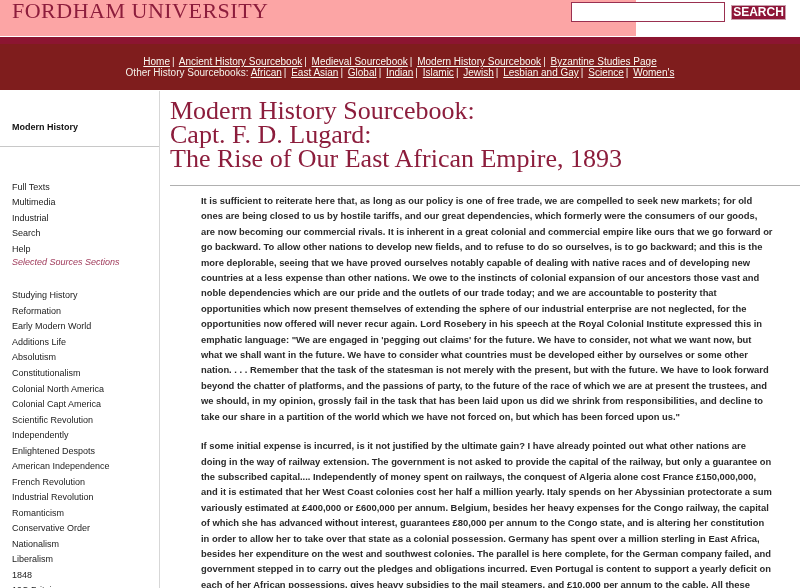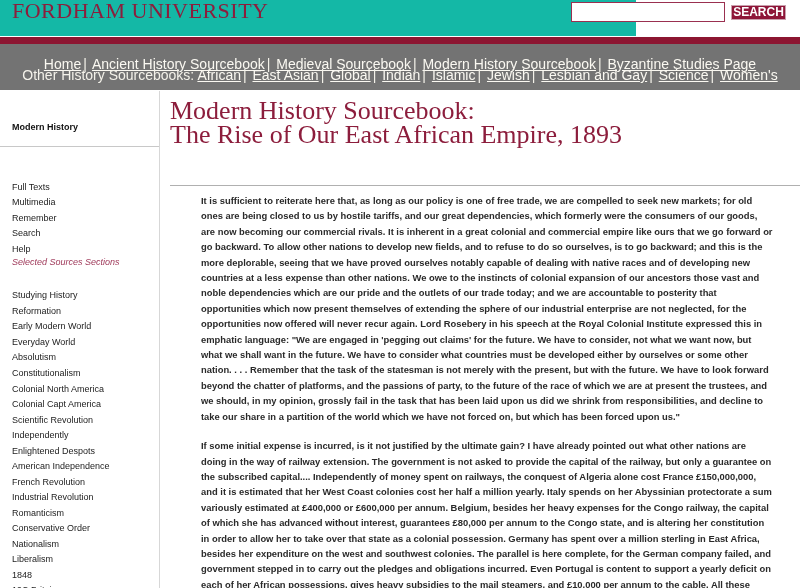--- a/index.html
+++ b/index.html
@@ -3,42 +3,42 @@
 <meta charset="utf-8">
 <style>
   html, body { margin: 0; padding: 0; }
   body {
     width: 800px; height: 588px; overflow: hidden;
     background: #ffffff;
     font-family: "Liberation Sans", sans-serif;
     color: #222;
     position: relative;
   }
-  .topbar { position: absolute; left: 0; top: 0; width: 636px; height: 36px; background: #14b8a6; }
+  .topbar { position: absolute; left: 0; top: 0; width: 636px; height: 36px; background: #fca5a5; }
   .logo {
     position: absolute; left: 12px; top: -2px;
     font-family: "Liberation Serif", serif;
     font-size: 22px; letter-spacing: 0.5px;
     color: #8c1d3c; white-space: nowrap;
   }
   .search-input {
     position: absolute; left: 571px; top: 2px; width: 154px; height: 20px;
     border: 1px solid #9a3050; background: #fff; box-sizing: border-box;
     padding: 0 4px; font-size: 12px;
   }
   .search-button {
     position: absolute; left: 731px; top: 5px; height: 15px; width: 55px;
     background: #8e1538; color: #fff; border: 1px solid #c9a0ad;
     font-family: "Liberation Sans", sans-serif; font-size: 12px; font-weight: bold;
     line-height: 13px; padding: 0; box-sizing: border-box; text-align: center;
   }
   .red-bar { position: absolute; left: 0; top: 37px; width: 800px; height: 7px; background: #8c1531; }
   .nav-band {
     position: absolute; left: 0; top: 44px; width: 800px; height: 46px;
-    background: #737373; color: #f4f2ea; font-size: 14px; text-align: center;
+    background: #7f1d1d; color: #f4f2ea; font-size: 10px; text-align: center;
   }
   .nav-line { position: absolute; left: 0; width: 800px; white-space: nowrap; }
   .nav-line.l1 { top: 12px; }
   .nav-line.l2 { top: 23px; }
   .nav-band a { color: #fbf9f2; text-decoration: underline; }
   .sep { margin: 0 2px; }
   .sidebar {
     position: absolute; left: 0; top: 91px; width: 159px; height: 497px;
     border-right: 1px solid #d7d7d7; background: #fff; font-size: 9px;
   }
@@ -92,29 +92,29 @@
     <a>Women's</a>
   </div>
 </div>
 
 <div class="sidebar">
   <div class="sidebar-head">
     <span>Modern History</span>
   </div>
   <a class="side-link" style="top:72px">Full Texts</a>
   <a class="side-link" style="top:87px">Multimedia</a>
-  <a class="side-link" style="top:103px">Remember</a>
+  <a class="side-link" style="top:103px">Industrial</a>
   <a class="side-link" style="top:118px">Search</a>
   <a class="side-link" style="top:134px">Help</a>
 
   <div class="side-section-title" style="top:166px">Selected Sources Sections</div>
   <a class="side-link" style="top:180px">Studying History</a>
   <a class="side-link" style="top:196px">Reformation</a>
   <a class="side-link" style="top:211px">Early Modern World</a>
-  <a class="side-link" style="top:227px">Everyday World</a>
+  <a class="side-link" style="top:227px">Additions Life</a>
   <a class="side-link" style="top:242px">Absolutism</a>
   <a class="side-link" style="top:258px">Constitutionalism</a>
   <a class="side-link" style="top:274px">Colonial North America</a>
   <a class="side-link" style="top:289px">Colonial Capt America</a>
   <a class="side-link" style="top:305px">Scientific Revolution</a>
   <a class="side-link" style="top:320px">Independently</a>
   <a class="side-link" style="top:336px">Enlightened Despots</a>
   <a class="side-link" style="top:351px">American Independence</a>
   <a class="side-link" style="top:367px">French Revolution</a>
   <a class="side-link" style="top:382px">Industrial Revolution</a>
@@ -122,20 +122,21 @@
   <a class="side-link" style="top:413px">Conservative Order</a>
   <a class="side-link" style="top:429px">Nationalism</a>
   <a class="side-link" style="top:444px">Liberalism</a>
   <a class="side-link" style="top:460px">1848</a>
   <a class="side-link" style="top:475px">19C Britain</a>
   <a class="side-link" style="top:491px">19C France</a>
 </div>
 
 <div class="main-title">
   <div>Modern History Sourcebook:</div>
+  <div>Capt. F. D. Lugard:</div>
   <div>The Rise of Our East African Empire, 1893</div>
 </div>
 <div class="title-rule"></div>
 
 <div class="body-text">
   <p>It is sufficient to reiterate here that, as long as our policy is one of free trade, we are compelled to seek new markets; for old ones are being closed to us by hostile tariffs, and our great dependencies, which formerly were the consumers of our goods, are now becoming our commercial rivals. It is inherent in a great colonial and commercial empire like ours that we go forward or go backward. To allow other nations to develop new fields, and to refuse to do so ourselves, is to go backward; and this is the more deplorable, seeing that we have proved ourselves notably capable of dealing with native races and of developing new countries at a less expense than other nations. We owe to the instincts of colonial expansion of our ancestors those vast and noble dependencies which are our pride and the outlets of our trade today; and we are accountable to posterity that opportunities which now present themselves of extending the sphere of our industrial enterprise are not neglected, for the opportunities now offered will never recur again. Lord Rosebery in his speech at the Royal Colonial Institute expressed this in emphatic language: "We are engaged in 'pegging out claims' for the future. We have to consider, not what we want now, but what we shall want in the future. We have to consider what countries must be developed either by ourselves or some other nation. . . . Remember that the task of the statesman is not merely with the present, but with the future. We have to look forward beyond the chatter of platforms, and the passions of party, to the future of the race of which we are at present the trustees, and we should, in my opinion, grossly fail in the task that has been laid upon us did we shrink from responsibilities, and decline to take our share in a partition of the world which we have not forced on, but which has been forced upon us."</p>
   <p>If some initial expense is incurred, is it not justified by the ultimate gain? I have already pointed out what other nations are doing in the way of railway extension. The government is not asked to provide the capital of the railway, but only a guarantee on the subscribed capital.... Independently of money spent on railways, the conquest of Algeria alone cost France £150,000,000, and it is estimated that her West Coast colonies cost her half a million yearly. Italy spends on her Abyssinian protectorate a sum variously estimated at £400,000 or £600,000 per annum. Belgium, besides her heavy expenses for the Congo railway, the capital of which she has advanced without interest, guarantees £80,000 per annum to the Congo state, and is altering her constitution in order to allow her to take over that state as a colonial possession. Germany has spent over a million sterling in East Africa, besides her expenditure on the west and southwest colonies. The parallel is here complete, for the German company failed, and government stepped in to carry out the pledges and obligations incurred. Even Portugal is content to support a yearly deficit on each of her African possessions, gives heavy subsidies to the mail steamers, and £10,000 per annum to the cable. All these nations are content to incur this yearly cost in the present, confident that in the future these possessions will repay the outlay, and willing to be at a national expense to fulfill their treaty obligations under the Brussels Act.</p>
 
 </div>
 

